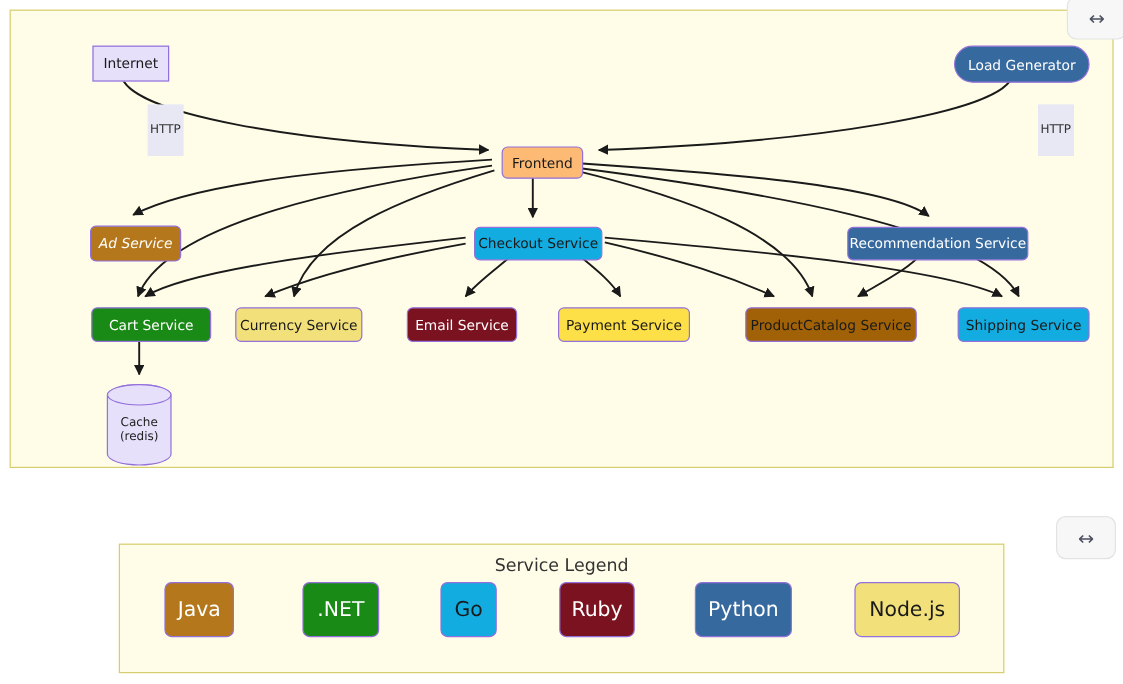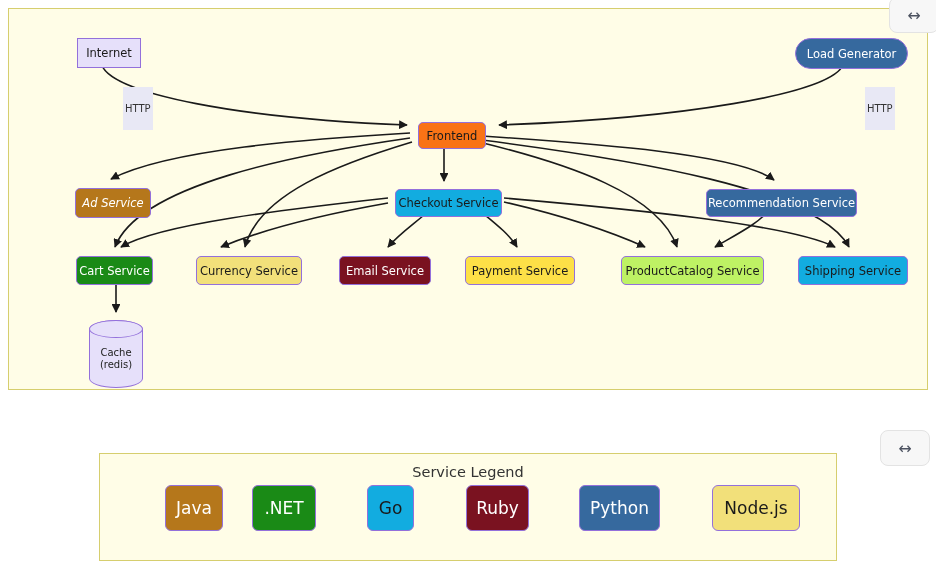--- a/index.html
+++ b/index.html
@@ -130,29 +130,29 @@
 
       <path d="M 760,201 C 750,214 730,224 706,238"></path>
 
       <path d="M 107,269 L 107,303"></path>
     </g>
   </svg>
 
   <div id="diagram-nodes">
       <div class="node sharp" style="left: 68px; top: 29px; width: 64px; height: 30px; background: rgb(230, 224, 250); color: rgb(26, 26, 26);">Internet</div>
       <div class="node stadium" style="left: 786px; top: 29px; width: 113px; height: 31px; background: rgb(54, 105, 158); color: rgb(255, 255, 255);">Load Generator</div>
-      <div class="node" style="left: 409px; top: 113px; width: 68px; height: 27px; background: #f97316; color: rgb(26, 26, 26);">Frontend</div>
+      <div class="node" style="left: 409px; top: 113px; width: 68px; height: 27px; background: #fdba74; color: rgb(26, 26, 26);">Frontend</div>
       <div class="node" style="left: 66px; top: 179px; width: 76px; height: 30px; background: rgb(181, 119, 27); color: rgb(255, 255, 255); font-style: italic;">Ad Service</div>
       <div class="node" style="left: 386px; top: 180px; width: 107px; height: 28px; background: rgb(18, 172, 224); color: rgb(26, 26, 26);">Checkout Service</div>
       <div class="node" style="left: 697px; top: 180px; width: 151px; height: 28px; background: rgb(54, 105, 158); color: rgb(255, 255, 255);">Recommendation Service</div>
-      <div class="node" style="left: 67px; top: 247px; width: 77px; height: 29px; background: rgb(26, 138, 22); color: rgb(255, 255, 255);">Cart Service</div>
+      <div class="node" style="left: 67px; top: 247px; width: 100px; height: 29px; background: rgb(26, 138, 22); color: rgb(255, 255, 255);">Cart Service</div>
       <div class="node" style="left: 187px; top: 247px; width: 106px; height: 29px; background: rgb(242, 224, 122); color: rgb(26, 26, 26);">Currency Service</div>
       <div class="node" style="left: 330px; top: 247px; width: 92px; height: 29px; background: rgb(122, 18, 32); color: rgb(255, 255, 255);">Email Service</div>
       <div class="node" style="left: 456px; top: 247px; width: 110px; height: 29px; background: #fde047; color: rgb(26, 26, 26);">Payment Service</div>
-      <div class="node" style="left: 612px; top: 247px; width: 143px; height: 29px; background: #bef264; color: rgb(26, 26, 26);">ProductCatalog Service</div>
+      <div class="node" style="left: 612px; top: 247px; width: 143px; height: 29px; background: #a16207; color: rgb(26, 26, 26);">ProductCatalog Service</div>
       <div class="node" style="left: 789px; top: 247px; width: 110px; height: 29px; background: rgb(18, 172, 224); color: rgb(26, 26, 26);">Shipping Service</div>
     </div>
   <div id="diagram-stores">
       <div class="cyl" style="left: 80px; top: 311px; width: 54px; height: 68px;">
         <div class="cyl-top"></div>
         <div class="cyl-label">
           <div>Cache</div>
           <div>(redis)</div>
         </div>
       </div>
@@ -161,21 +161,21 @@
       <div class="edge-label" style="left: 81px; top: 78px;">HTTP</div>
       <div class="edge-label" style="left: 823px; top: 78px;">HTTP</div>
     </div>
 
   <div class="resize-btn" id="resize-diagram">↔</div>
 </div>
 
 <div class="panel" id="legend-panel">
   <div class="panel-title" id="legend-title">Service Legend</div>
   <div id="legend-chips">
-      <div class="legend-chip" style="left: 37px; width: 58px; background: rgb(181, 119, 27); color: rgb(255, 255, 255); margin-left: 28px;">Java</div>
+      <div class="legend-chip" style="left: 37px; width: 58px; background: rgb(181, 119, 27); color: rgb(255, 255, 255);">Java</div>
       <div class="legend-chip" style="left: 152px; width: 64px; background: rgb(26, 138, 22); color: rgb(255, 255, 255);">.NET</div>
       <div class="legend-chip" style="left: 267px; width: 47px; background: rgb(18, 172, 224); color: rgb(26, 26, 26);">Go</div>
       <div class="legend-chip" style="left: 366px; width: 63px; background: rgb(122, 18, 32); color: rgb(255, 255, 255);">Ruby</div>
       <div class="legend-chip" style="left: 479px; width: 81px; background: rgb(54, 105, 158); color: rgb(255, 255, 255);">Python</div>
       <div class="legend-chip" style="left: 612px; width: 88px; background: rgb(242, 224, 122); color: rgb(26, 26, 26);">Node.js</div>
     </div>
 </div>
 
 <div class="resize-btn" id="resize-legend">↔</div>
 

